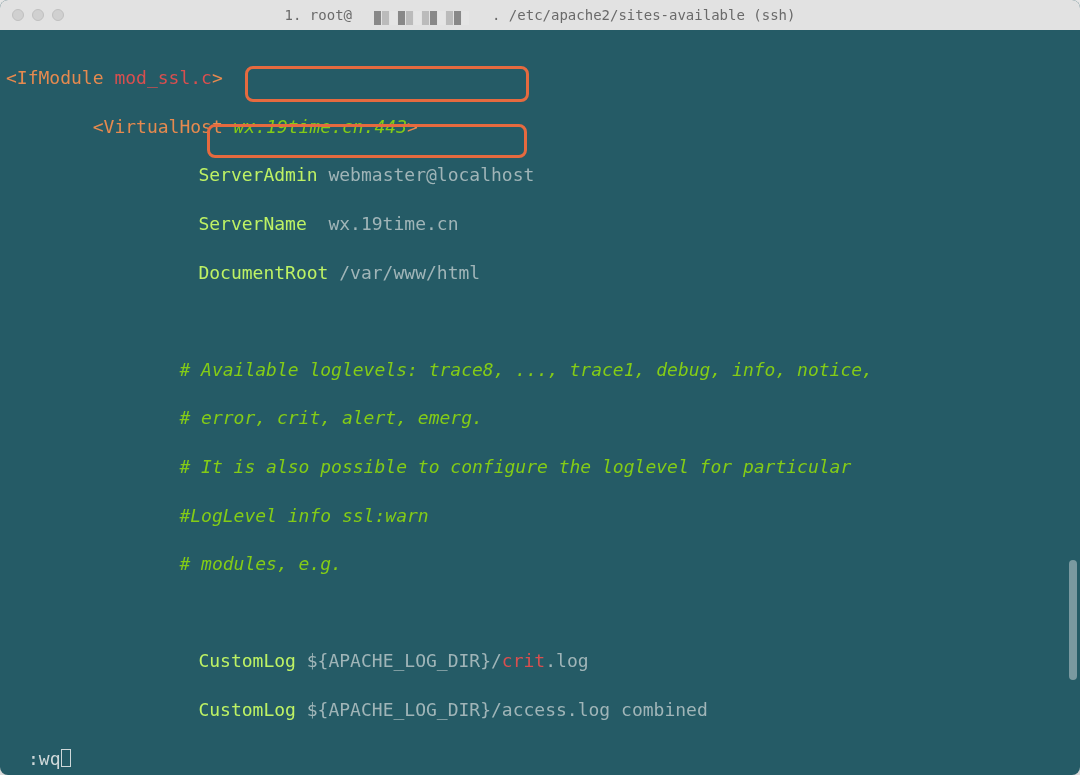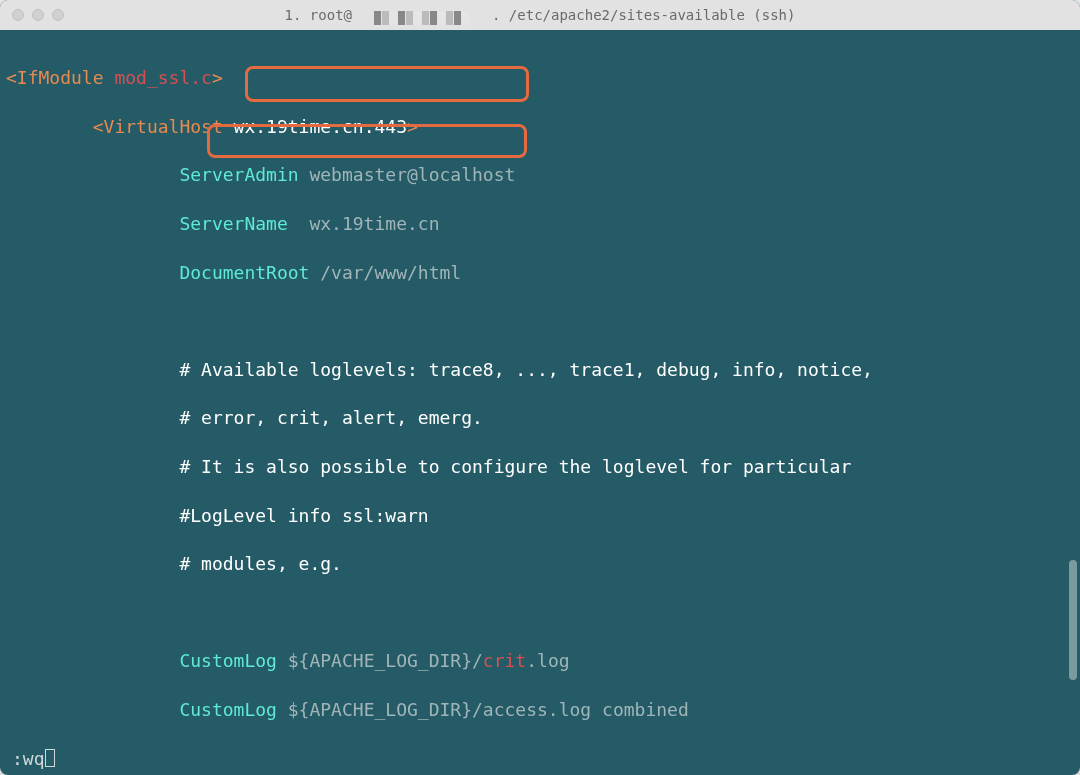--- a/index.html
+++ b/index.html
@@ -60,22 +60,22 @@
     font-size: 18px;
     color: #a0b5b8;
     white-space: pre-wrap;
     word-break: break-all;
     position: relative;
     overflow: hidden;
   }
   .line { display: block; }
   .orange { color: #e68a4f; }
   .red { color: #d94f4f; }
-  .teal { color: #5eead4; }
-  .cyanbright { color: #ffffff; }
+  .teal { color: #bef264; margin-left: 19px; }
+  .cyanbright { color: #84cc16; font-style: italic; }
   .gray { color: #a0b5b8; }
   .highlight-box {
     position: absolute;
     border: 3px solid #e66a3f;
     border-radius: 8px;
     pointer-events: none;
   }
   .hl1 { top: 36px; left: 245px; width: 284px; height: 36px; }
   .hl2 { top: 94px; left: 207px; width: 320px; height: 34px; }
   .scrollbar {
@@ -86,20 +86,21 @@
     height: 120px;
     background: #cfd8d9;
     border-radius: 4px;
     opacity: 0.5;
   }
   .statusline {
     color: #cfd8d9;
     padding: 0 6px 6px 12px;
     font-size: 18px;
     white-space: pre;
+    margin-left: 16px;
   }
   .cursor-box {
     display: inline-block;
     width: 10px;
     height: 18px;
     border: 1px solid #cfd8d9;
     vertical-align: -2px;
   }
   .pixbox { display:inline-block; width: 140px; height: 14px; vertical-align: -2px; }
   .pb { display:inline-block; width:7px; height:14px; background:#bbb; margin-right:1px; vertical-align:middle;}

